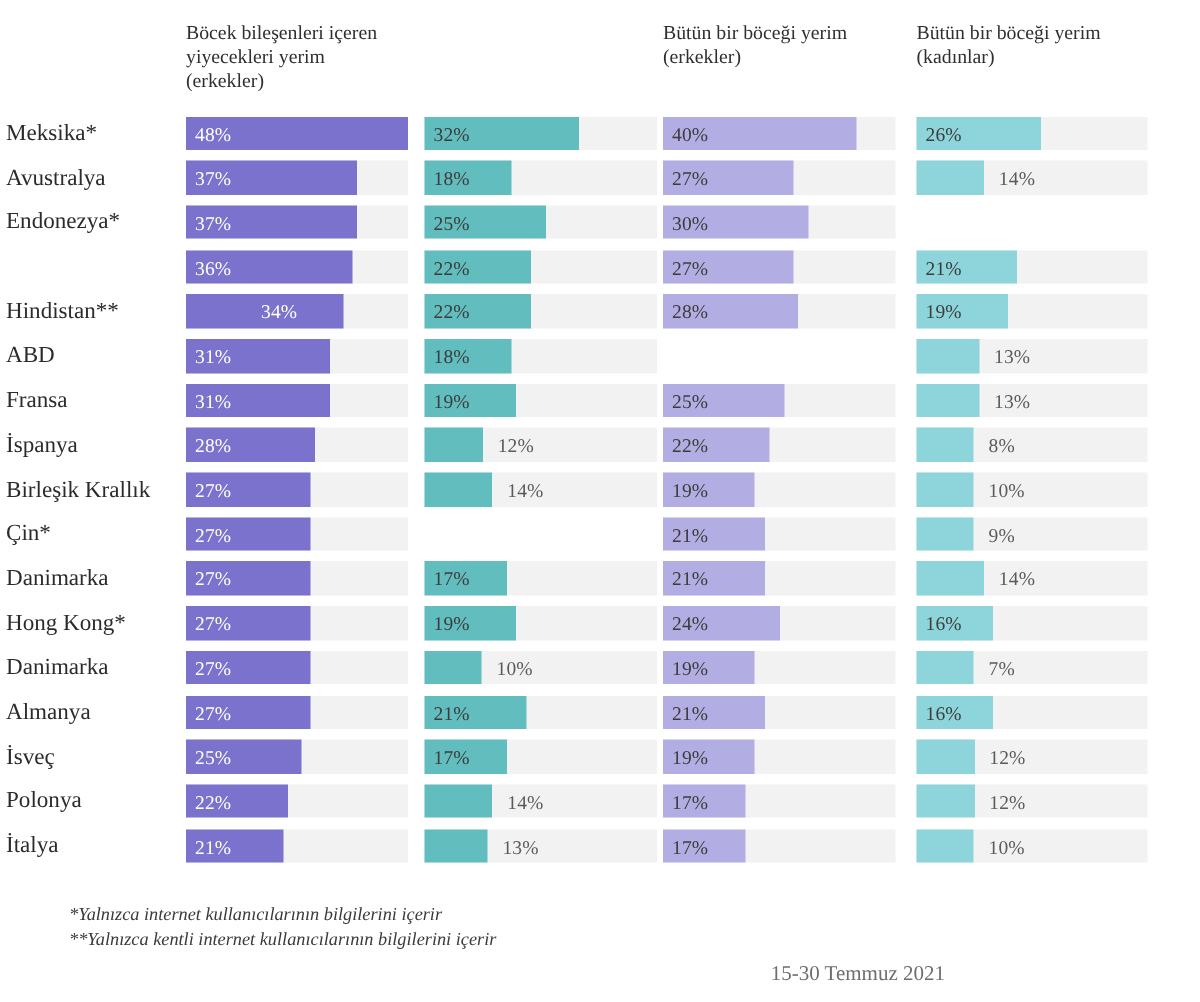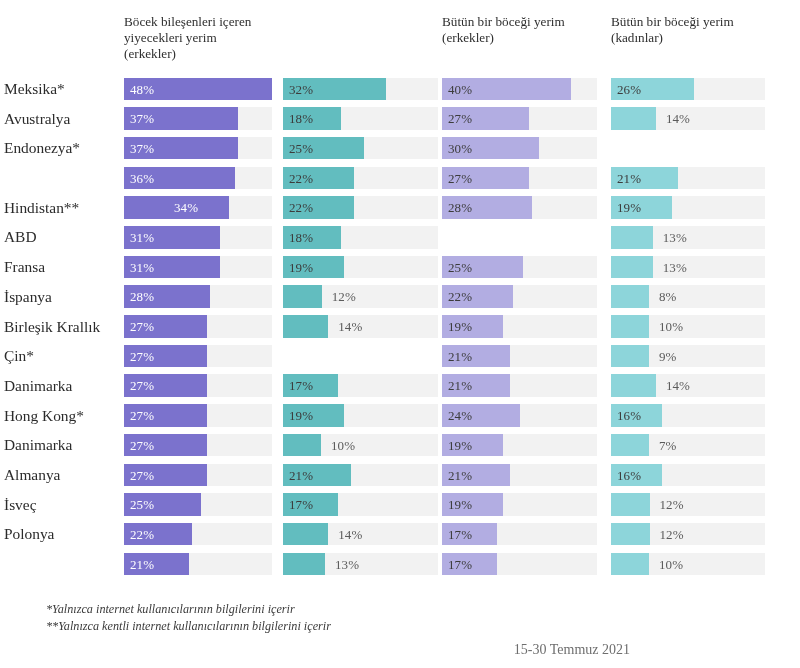--- a/index.html
+++ b/index.html
@@ -414,20 +414,21 @@
         <div class="track" style="left: 442px; width: 155px;">
           <div class="bar" style="width: 54.8958px; background: rgb(178, 173, 226);"></div>
           <span class="bar-label inside" style="color: rgb(60, 60, 60);">17%</span>
         </div>
         <div class="track" style="left: 611px; width: 154px;">
           <div class="bar" style="width: 38.5px; background: rgb(141, 213, 218);"></div>
           <span class="bar-label outside" style="left: 48.5px;">12%</span>
         </div>
       </div>
       <div class="row">
+        <div class="row-label">İtalya</div>
         <div class="track" style="left: 124px; width: 148px;">
           <div class="bar" style="width: 64.75px; background: rgb(123, 114, 205);"></div>
           <span class="bar-label inside" style="color: rgb(255, 255, 255);">21%</span>
         </div>
         <div class="track" style="left: 283px; width: 155px;">
           <div class="bar" style="width: 41.9792px; background: rgb(98, 189, 191);"></div>
           <span class="bar-label outside" style="left: 51.9792px;">13%</span>
         </div>
         <div class="track" style="left: 442px; width: 155px;">
           <div class="bar" style="width: 54.8958px; background: rgb(178, 173, 226);"></div>

